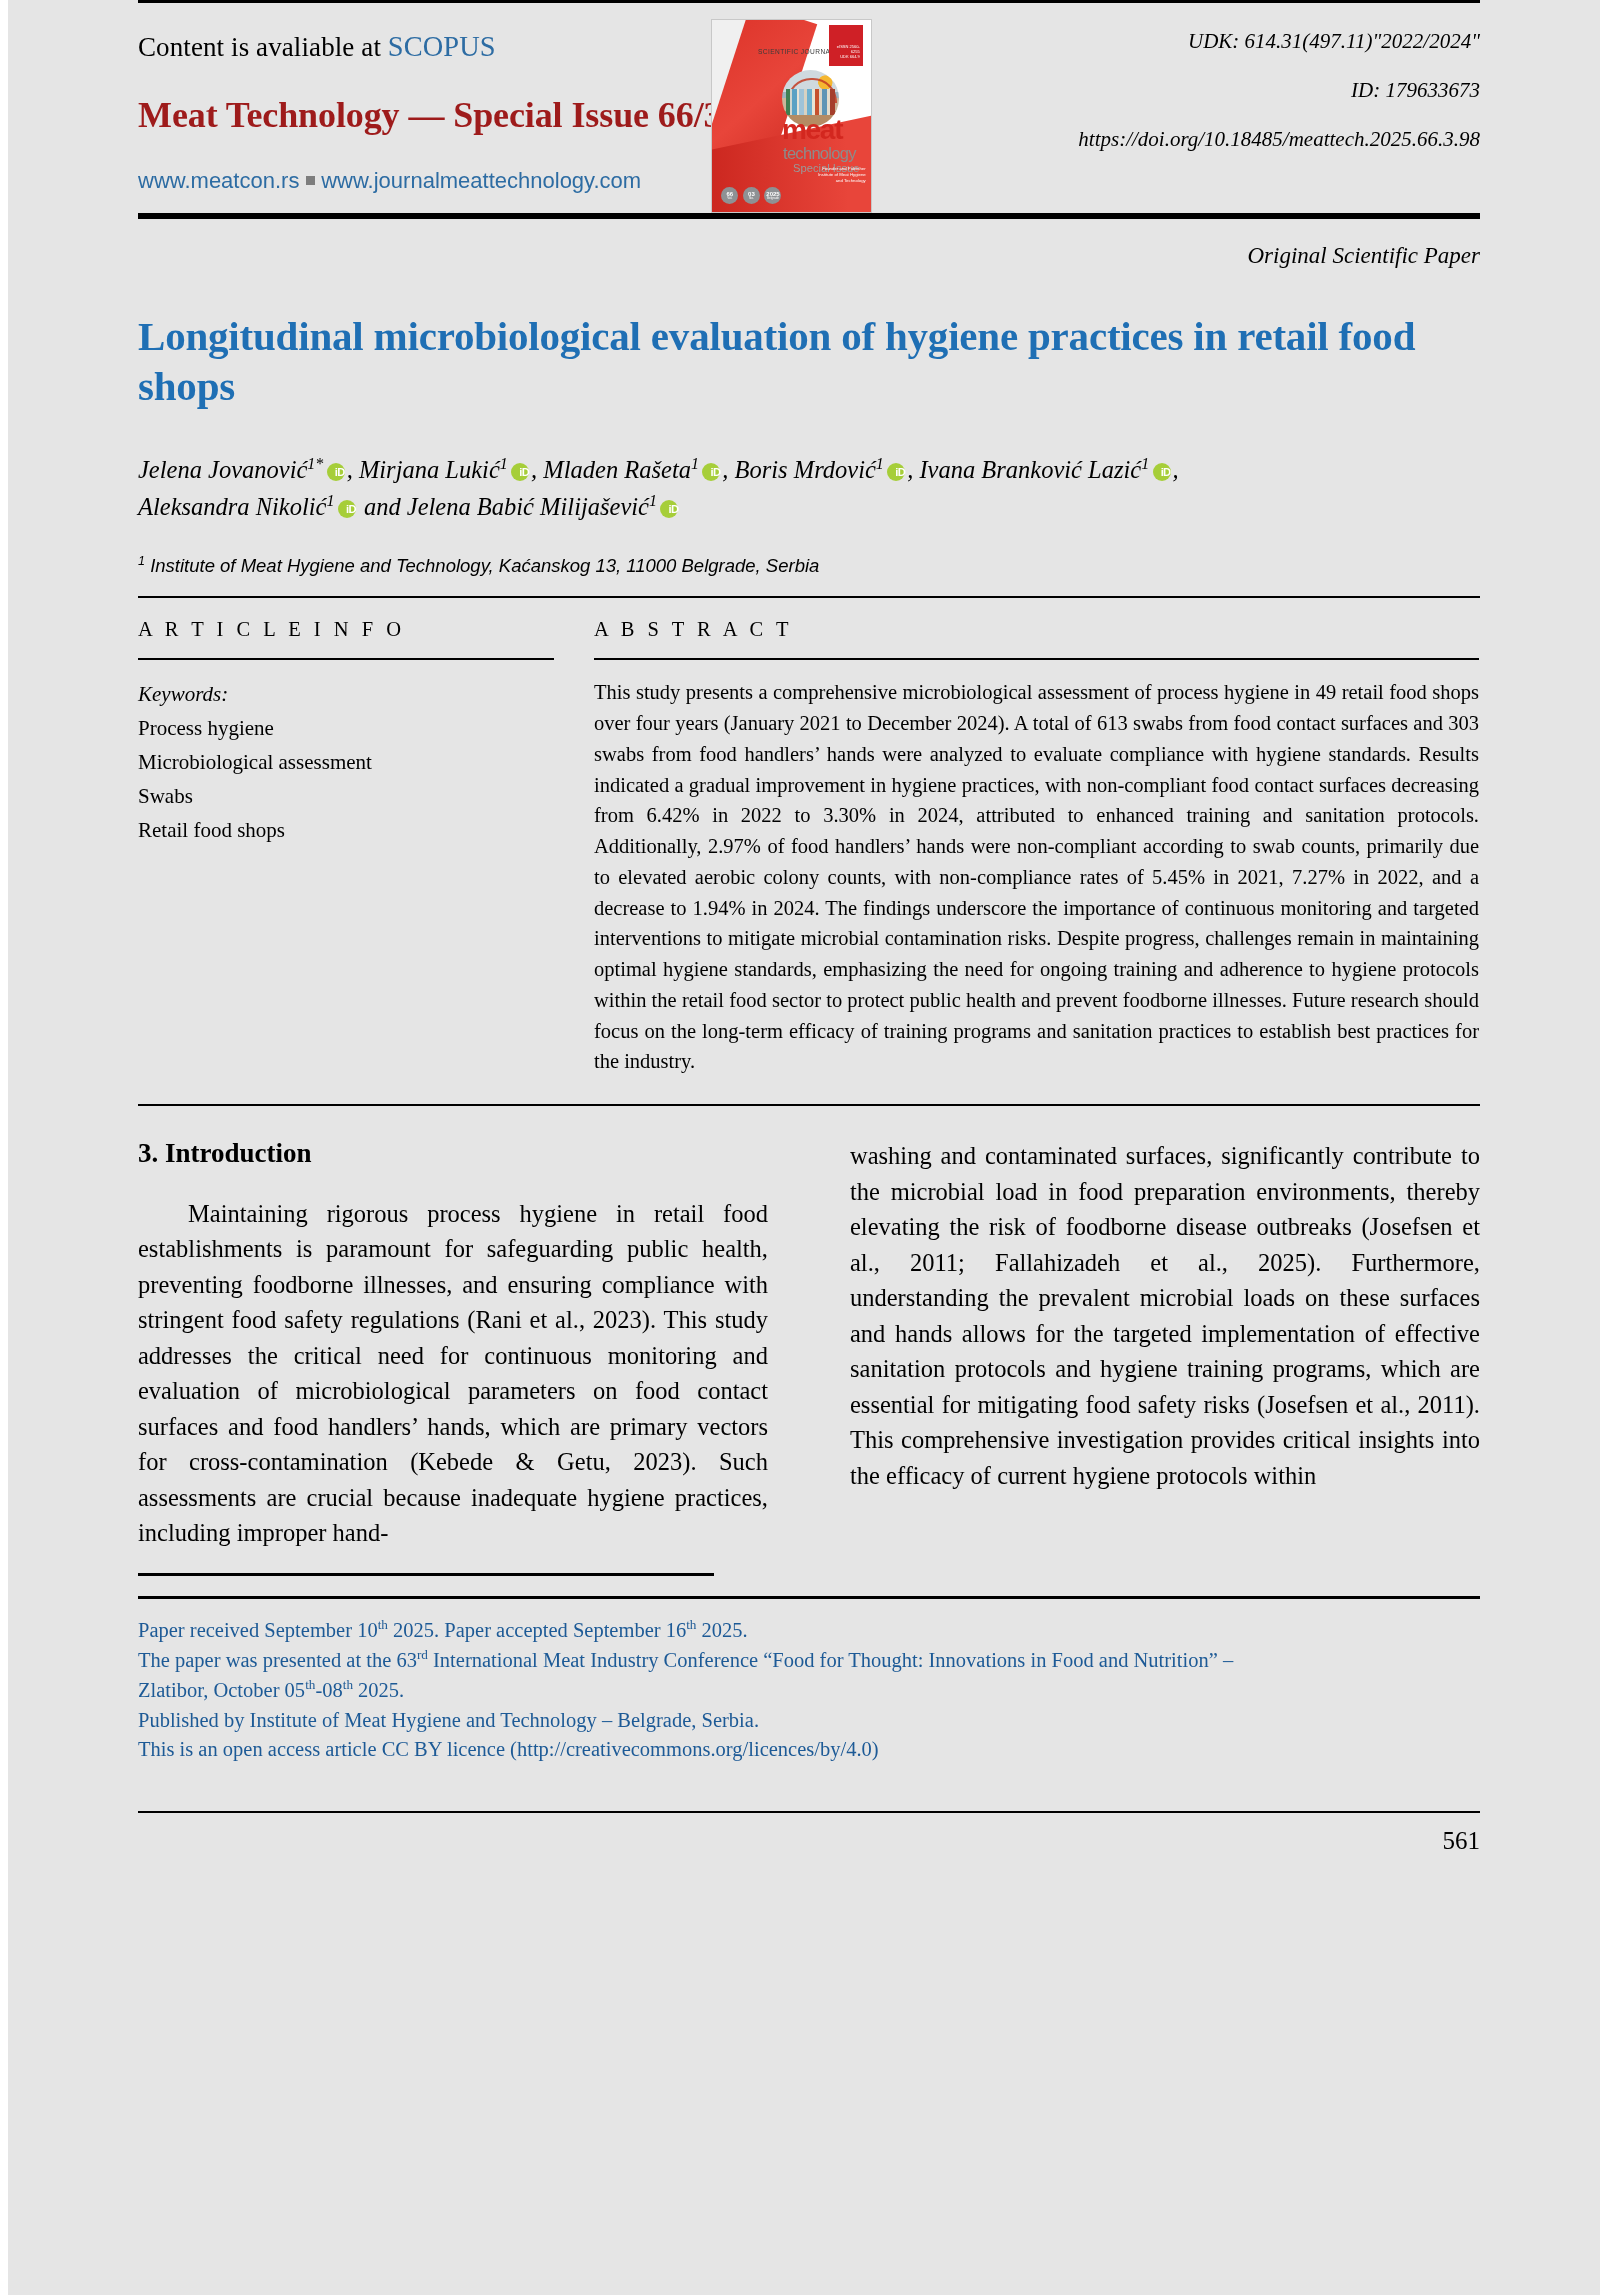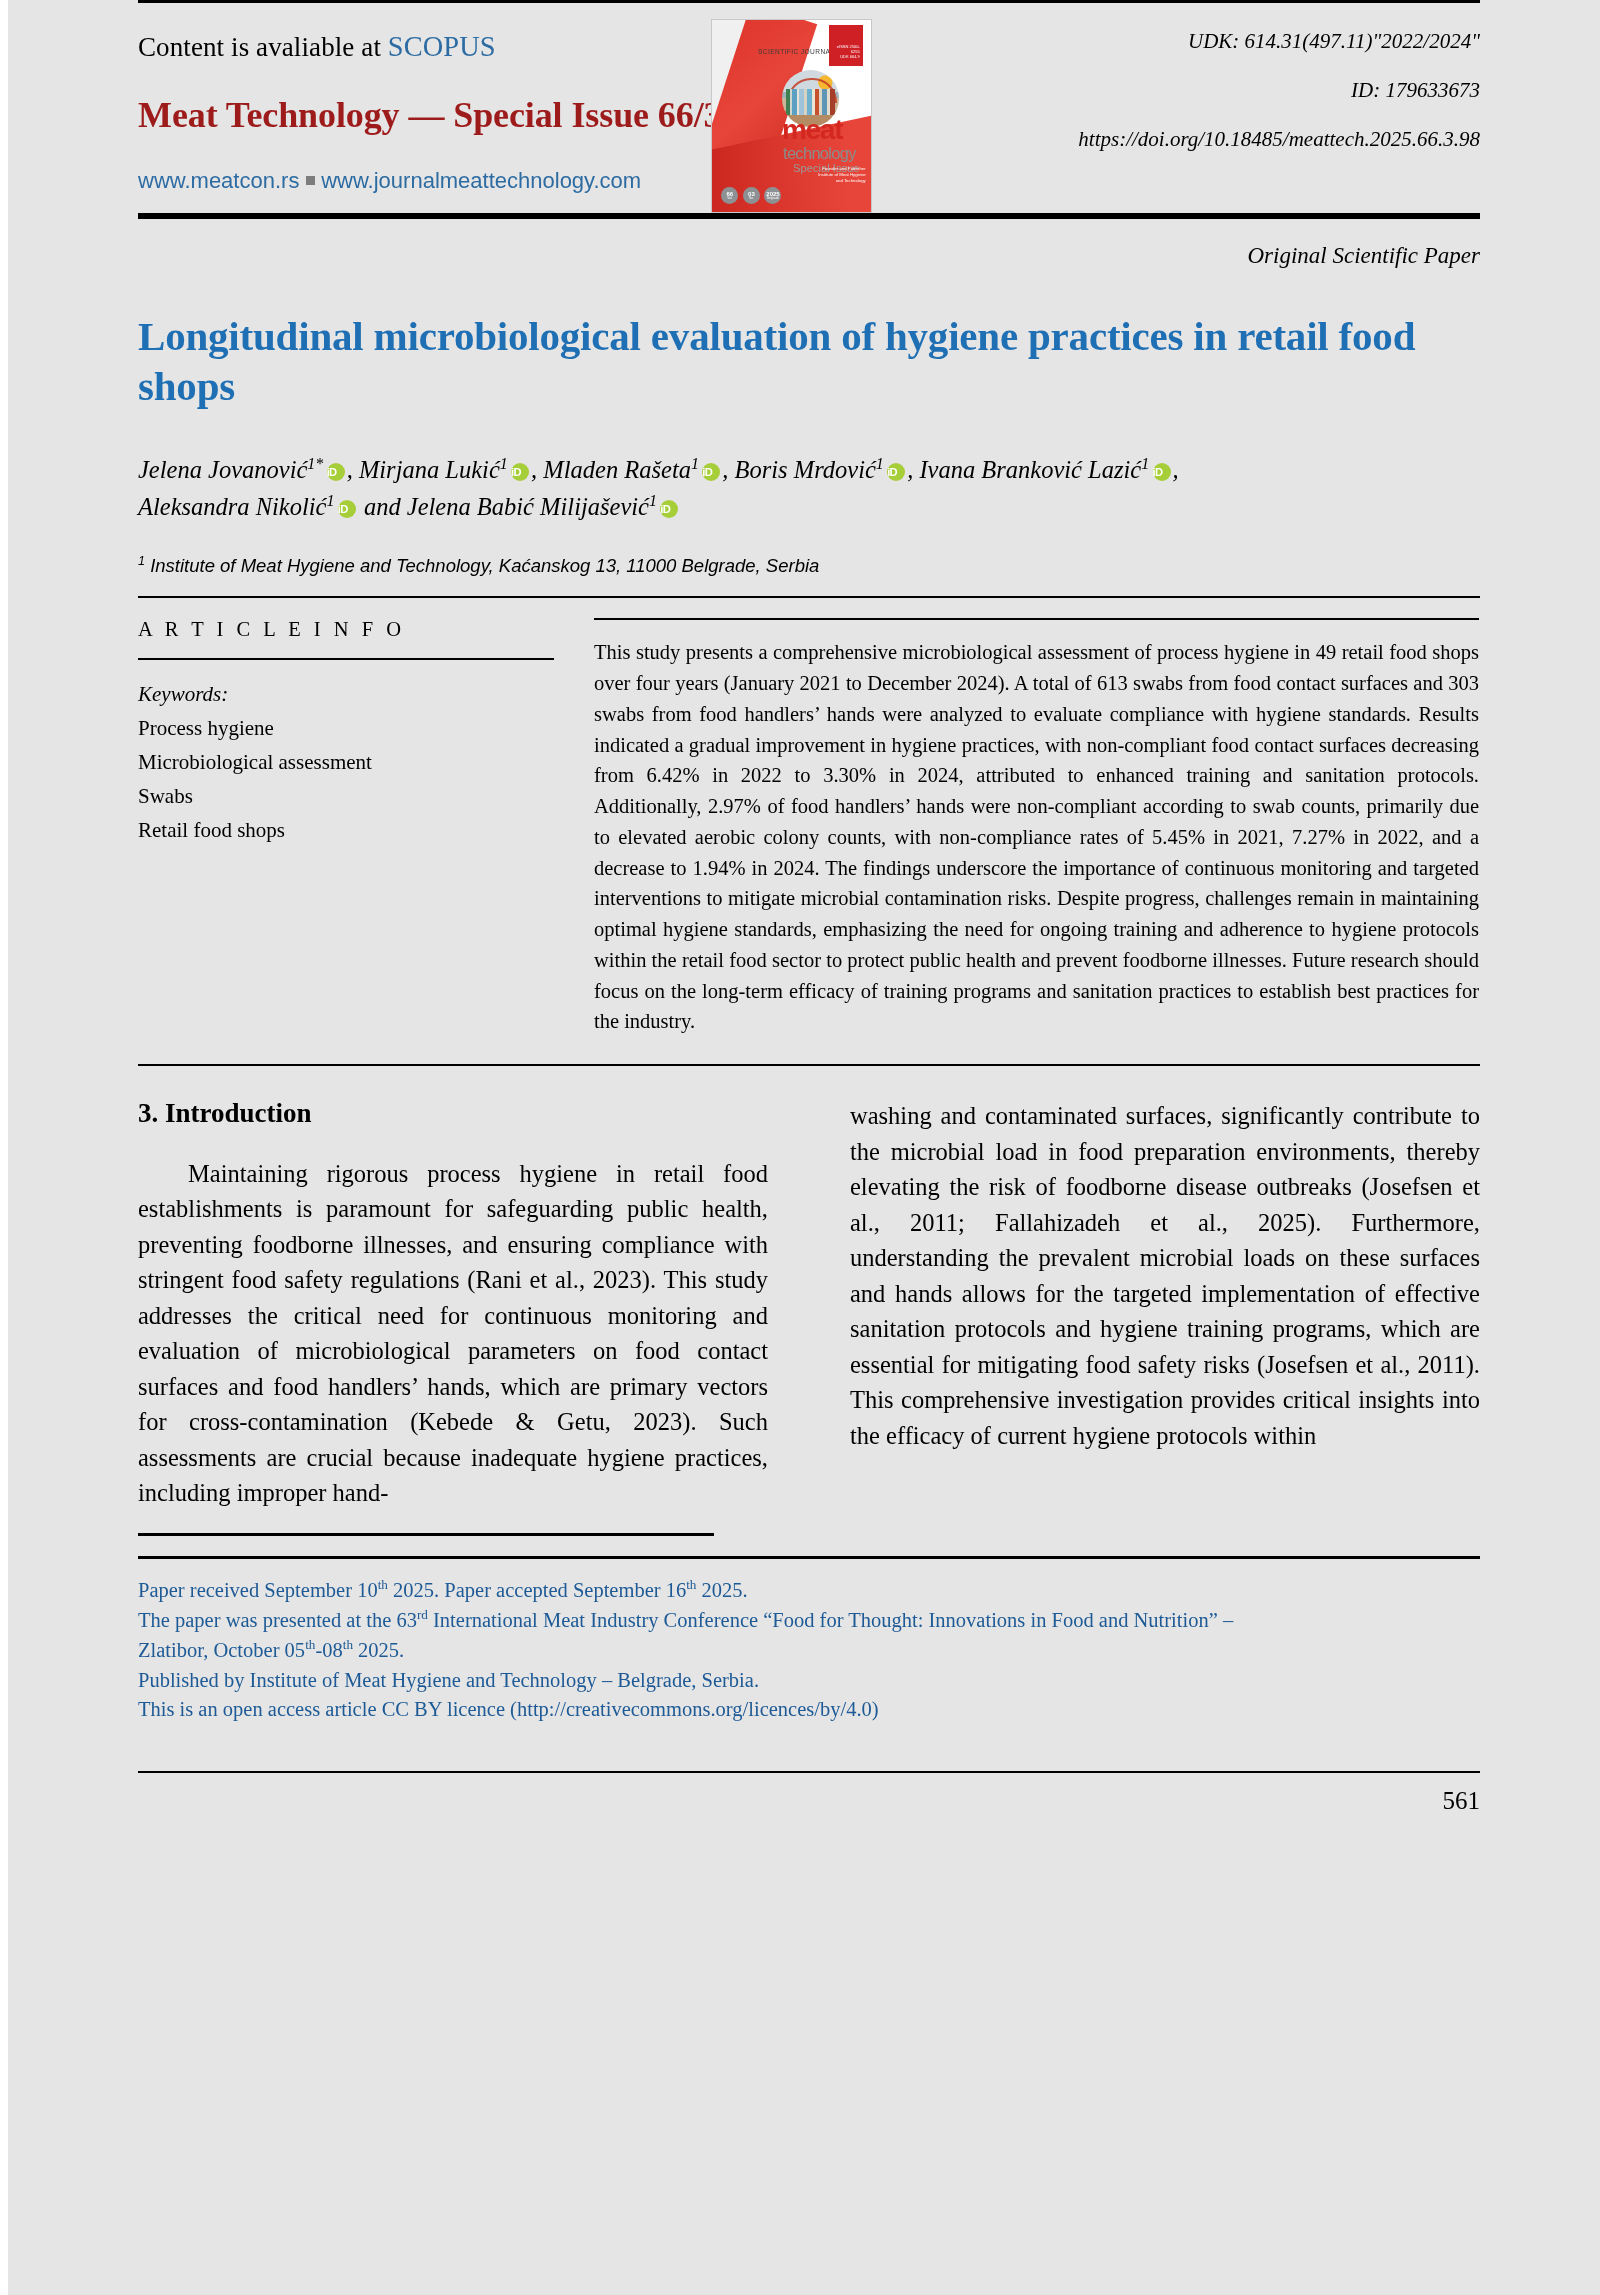--- a/index.html
+++ b/index.html
@@ -253,21 +253,21 @@
   .orcid {
     display: inline-block;
     width: 18px; height: 18px;
     border-radius: 50%;
     background: #a6ce39;
     color: #fff;
     font-family: "Liberation Sans", sans-serif;
     font-size: 11.2px;
     font-weight: bold;
     font-style: normal;
-    text-align: left;
+    text-align: right;
     line-height: 18px;
     vertical-align: 2px;
     margin: 0 2px 0 3.3px;
     letter-spacing: -0.7px;
   }
 
   
   .affil {
     margin-top: 29px;
     margin-bottom: 18.5px;
@@ -437,20 +437,21 @@
       <div class="col-info">
         <div class="sechead">A R T I C L E  I N F O</div>
         <div class="sechead-rule"></div>
         <div class="kw-title">Keywords:</div>
         <div class="kw-list">Process hygiene</div>
         <div class="kw-list">Microbiological assessment</div>
         <div class="kw-list">Swabs</div>
         <div class="kw-list">Retail food shops</div>
       </div>
       <div class="col-abs">
+        <div class="sechead">A B S T R A C T</div>
         <div class="sechead-rule"></div>
         <div class="abstract">This study presents a comprehensive microbiological assessment of process hygiene in 49 retail food shops over four years (January 2021 to December 2024). A total of 613 swabs from food contact surfaces and 303 swabs from food handlers’ hands were analyzed to evaluate compliance with hygiene standards. Results indicated a gradual improvement in hygiene practices, with non-compliant food contact surfaces decreasing from 6.42% in 2022 to 3.30% in 2024, attributed to enhanced training and sanitation protocols. Additionally, 2.97% of food handlers’ hands were non-compliant according to swab counts, primarily due to elevated aerobic colony counts, with non-compliance rates of 5.45% in 2021, 7.27% in 2022, and a decrease to 1.94% in 2024. The findings underscore the importance of continuous monitoring and targeted interventions to mitigate microbial contamination risks. Despite progress, challenges remain in maintaining optimal hygiene standards, emphasizing the need for ongoing training and adherence to hygiene protocols within the retail food sector to protect public health and prevent foodborne illnesses. Future research should focus on the long-term efficacy of training programs and sanitation practices to establish best practices for the industry.</div>
       </div>
     </div>
 
     <div class="rule-after-abs"></div>
 
     <div class="body2">
       <div class="bcol left">
         <div class="h1">3. Introduction</div>

